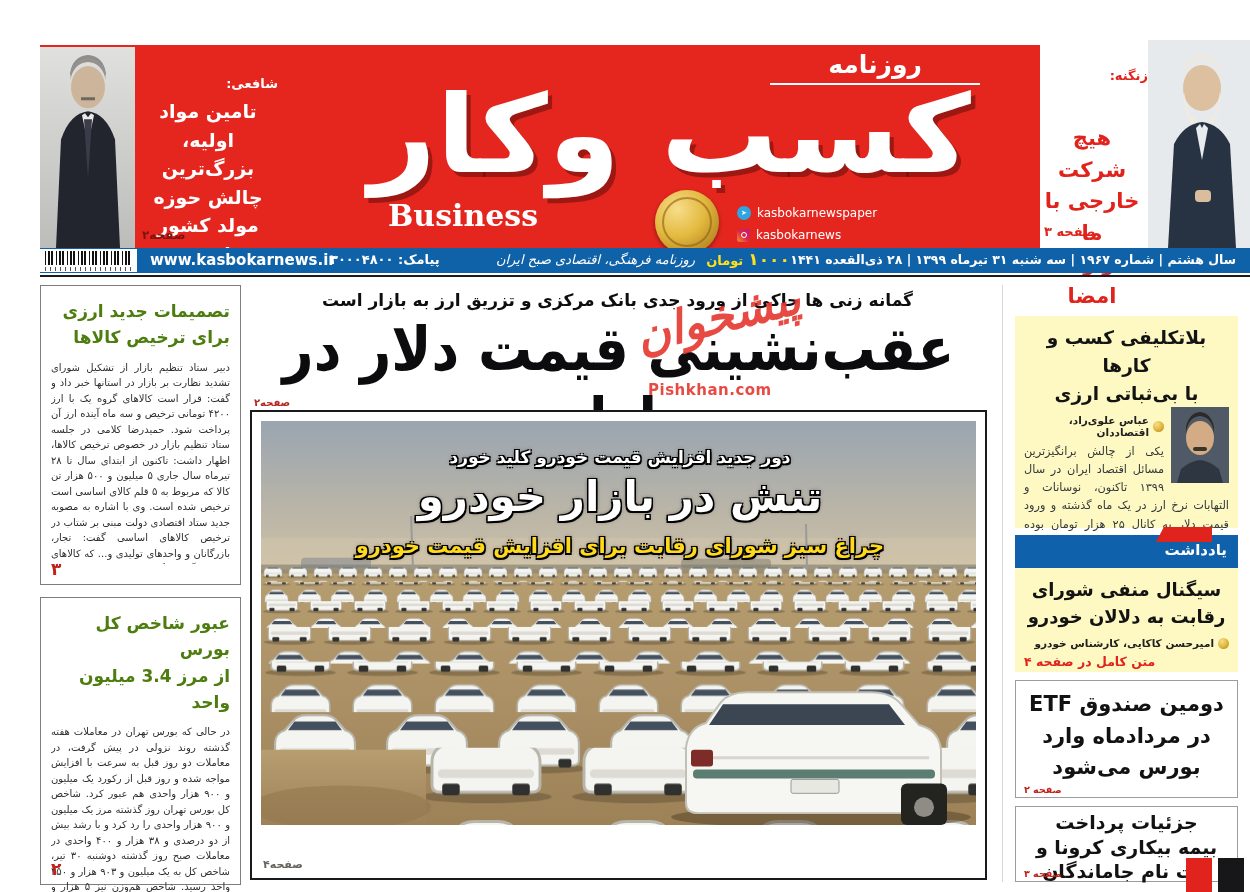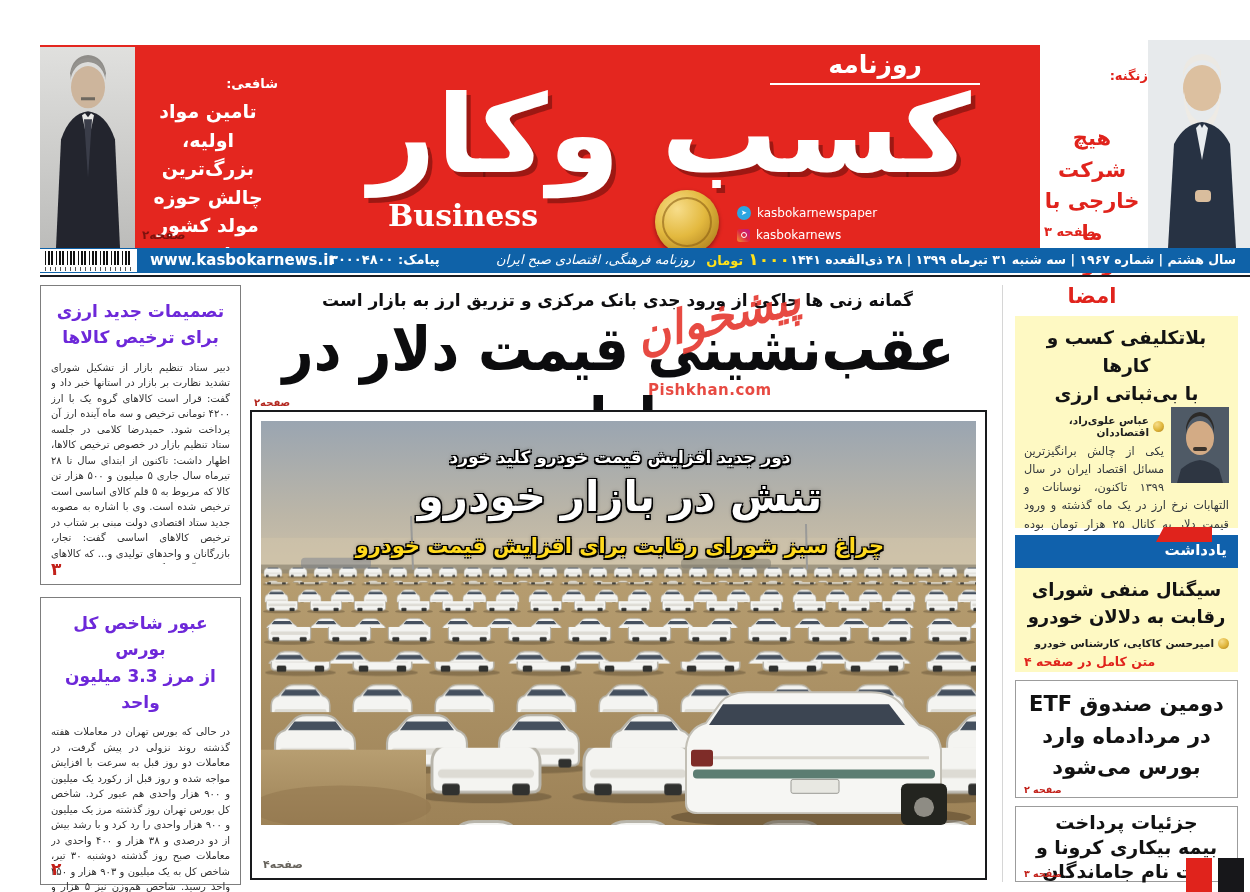--- a/index.html
+++ b/index.html
@@ -43,21 +43,21 @@
   .ib-price { left:703px; top:249px; width:90px; text-align:center; direction:rtl; }
   .ib-price .val { color:#ffe11a; font-weight:bold; font-size:17px; }
   .ib-price .unit { color:#ffe11a; font-weight:bold; font-size:13px; }
   .ib-issue { left:790px; top:252px; width:452px; color:#fff; font-size:12.5px; font-weight:bold; direction:rtl; text-align:right; padding-right:6px; white-space:nowrap; overflow:hidden; }
   .header-rule { left:40px; top:275px; width:1210px; height:2px; background:#1a1b20; }
 
   
   .lc-box { width:201px; border:1.5px solid #7d7d7d; background:#fff; padding:12px 10px 24px; direction:rtl; }
   .lc-box1 { left:40px; top:285px; height:300px; }
   .lc-box2 { left:40px; top:597px; height:288px; }
-  .lc-title { font-size:17px; font-weight:bold; text-align:center; line-height:1.55; color:#6d28d9; }
+  .lc-title { font-size:17px; font-weight:bold; line-height:1.55; color:#4d7c0f; }
   .lc-body { margin-top:9px; font-size:10px; line-height:1.55; text-align:justify; color:#2e2e2e; overflow:hidden; max-height:204px; }
   .lc-page { position:absolute; left:10px; bottom:5px; color:#c2211a; font-weight:bold; font-size:17px; }
 
   
   .main-kicker { left:265px; top:290px; width:705px; text-align:center; direction:rtl; font-size:17px; font-weight:bold; color:#0e0e10; }
   .main-headline { left:250px; top:314px; width:737px; text-align:center; direction:rtl; font-size:54px; font-weight:bold; letter-spacing:-1px; color:#0c0c0e; transform:scaleY(1.12); transform-origin:top center; }
   .main-page-tag { left:254px; top:397px; font-size:10px; font-weight:bold; color:#b3261e; direction:rtl; }
   .watermark { left:608px; top:290px; width:220px; text-align:center; transform:rotate(-14deg); color:#e63b33; opacity:.92; z-index:6; }
   .wm-fa { font-size:46px; font-weight:bold; font-style:italic; }
   .wm-en { left:648px; top:381px; color:#e63b33; font-weight:bold; font-size:15px; letter-spacing:.5px; opacity:.92; z-index:6; }
@@ -180,21 +180,21 @@
   <div class="abs header-rule"></div>
 
   <div class="abs lc-box lc-box1">
     <div class="lc-title pre">تصمیمات جدید ارزی
 برای ترخیص کالاها</div>
     <div class="lc-body">دبیر ستاد تنظیم بازار از تشکیل شورای تشدید نظارت بر بازار در استانها خبر داد و گفت: قرار است کالاهای گروه یک با ارز ۴۲۰۰ تومانی ترخیص و سه ماه آینده ارز آن پرداخت شود. حمیدرضا کلامی در جلسه ستاد تنظیم بازار در خصوص ترخیص کالاها، اظهار داشت: تاکنون از ابتدای سال تا ۲۸ تیرماه سال جاری ۵ میلیون و ۵۰۰ هزار تن کالا که مربوط به ۵ قلم کالای اساسی است ترخیص شده است. وی با اشاره به مصوبه جدید ستاد اقتصادی دولت مبنی بر شتاب در ترخیص کالاهای اساسی گفت: تجار، بازرگانان و واحدهای تولیدی و... که کالاهای اساسی آنها در گروه یک کالایی است، و در بنادر و گمرکات مانده، در صورت تمایل می‌توانند برای ترخیص و خروج آن با نرخ ارز ۴۲۰۰ تومانی...</div>
     <div class="lc-page">۳</div>
   </div>
   <div class="abs lc-box lc-box2">
     <div class="lc-title pre">عبور شاخص کل بورس
-از مرز 3.3 میلیون واحد</div>
+از مرز 3.4 میلیون واحد</div>
     <div class="lc-body">در حالی که بورس تهران در معاملات هفته گذشته روند نزولی در پیش گرفت، در معاملات دو روز قبل به سرعت با افزایش مواجه شده و روز قبل از رکورد یک میلیون و ۹۰۰ هزار واحدی هم عبور کرد. شاخص کل بورس تهران روز گذشته مرز یک میلیون و ۹۰۰ هزار واحدی را رد کرد و با رشد بیش از دو درصدی و ۳۸ هزار و ۴۰۰ واحدی در معاملات صبح روز گذشته دوشنبه ۳۰ تیر، شاخص کل به یک میلیون و ۹۰۳ هزار و ۴۵۰ واحد رسید. شاخص هم‌وزن نیز ۵ هزار و ۹۷۶ واحد رشد داشت و به ۵۰۷ هزار و ۱۷۳ واحد رسید. روز دوشنبه ارزش بازار در معاملات روز گذشته به رقم بی‌سابقه ۷ هزار و ۲۰۰ هزار میلیارد تومان رسیده و تعداد معاملات در روز جاری ۳۲۴ هزار فقره اعلام...</div>
     <div class="lc-page">۲</div>
   </div>
 
   <div class="abs main-kicker">گمانه زنی ها حاکی از ورود جدی بانک مرکزی و تزریق ارز به بازار است</div>
   <div class="abs main-headline">عقب‌نشینی قیمت دلار در بازار</div>
   <div class="abs main-page-tag">صفحه۲</div>
 
   <div class="abs watermark">
     <div class="wm-fa">پیشخوان</div>

